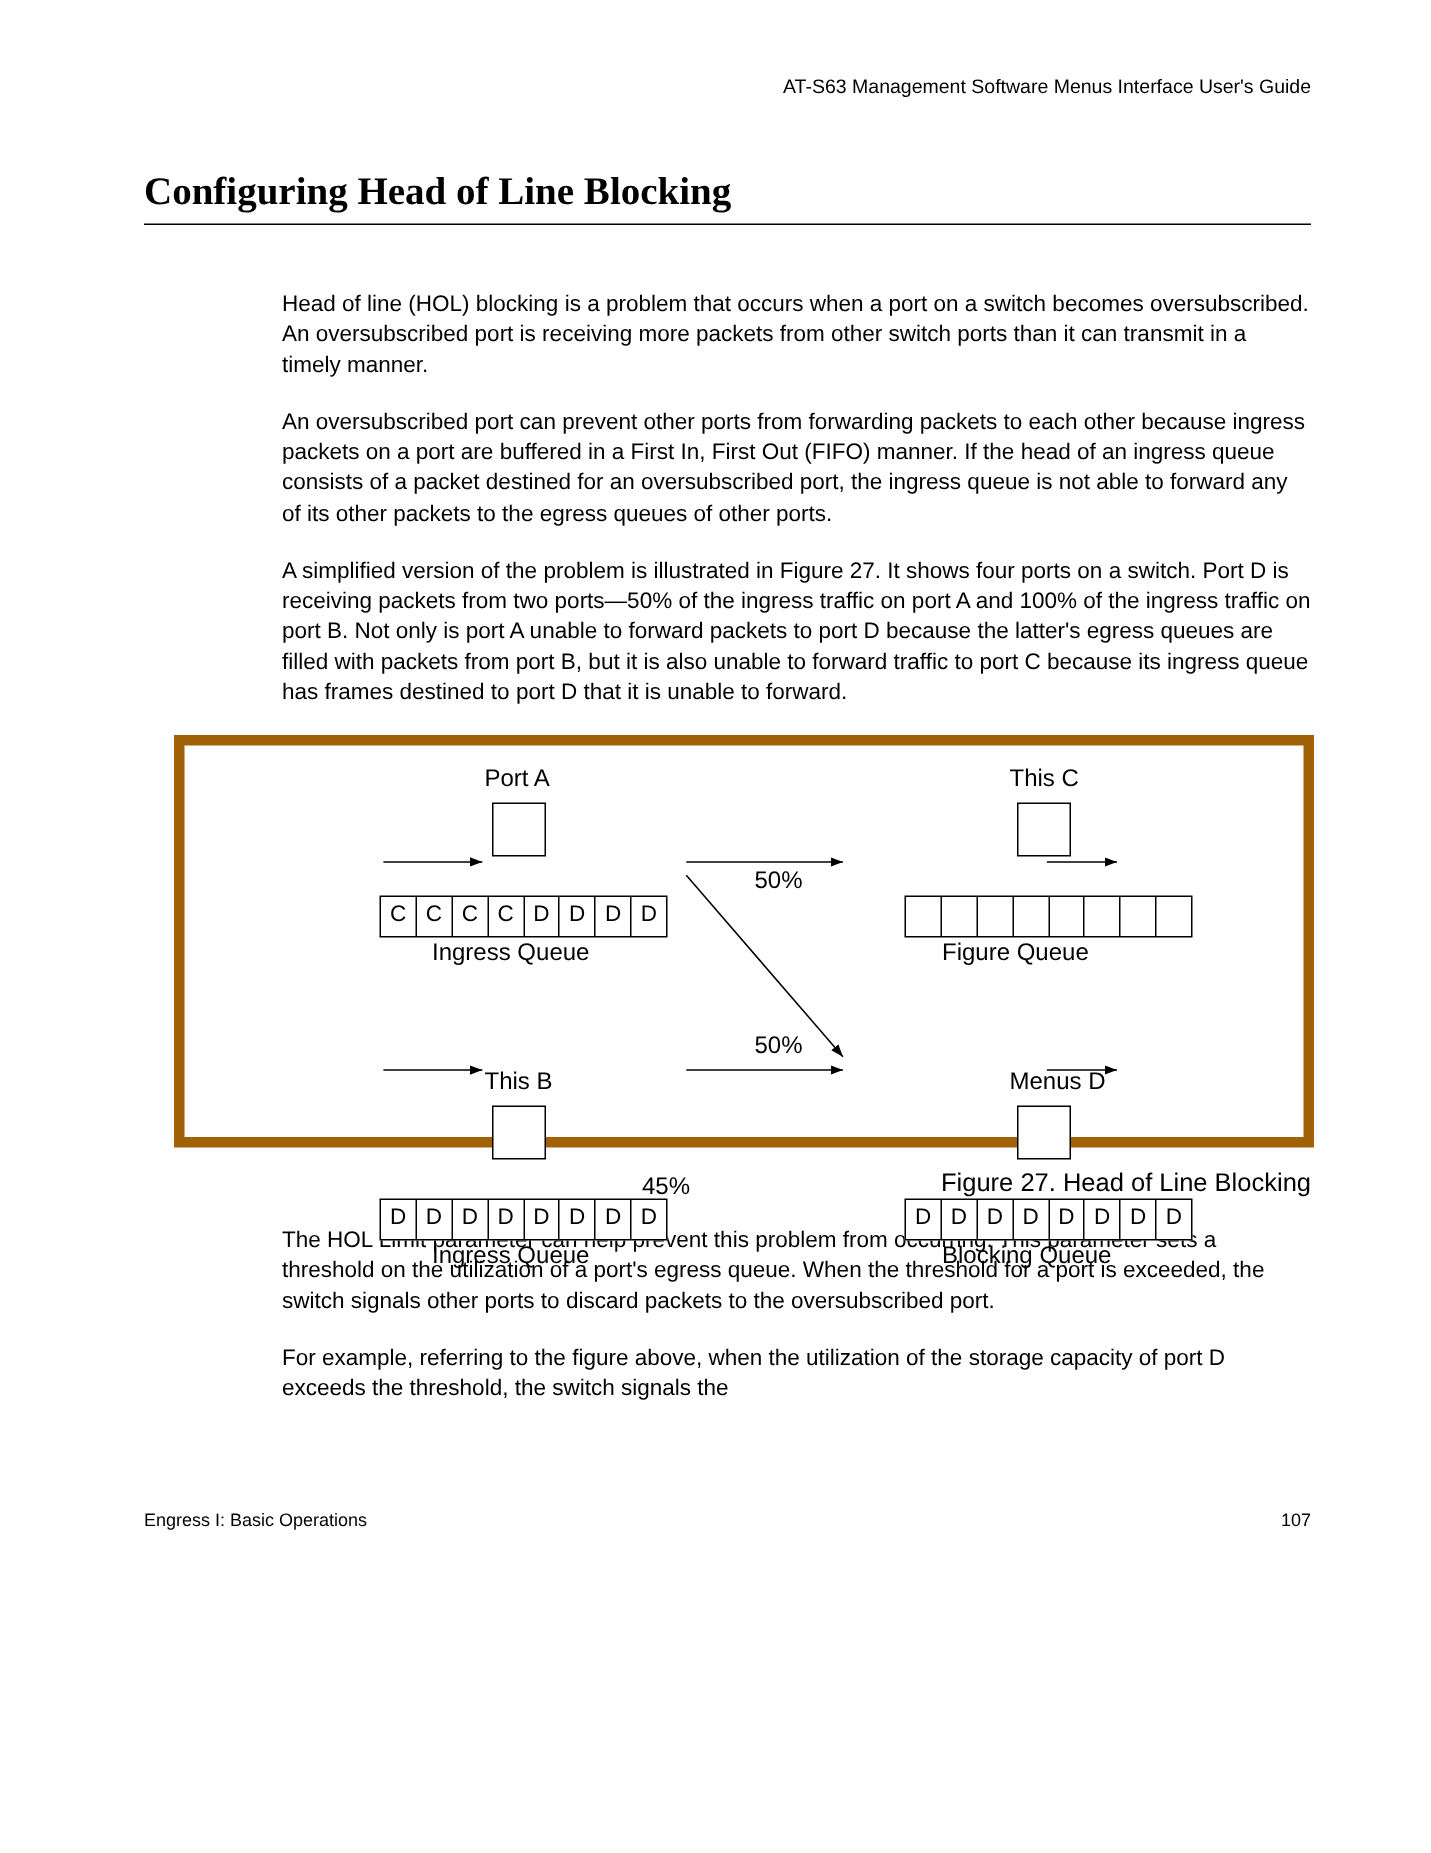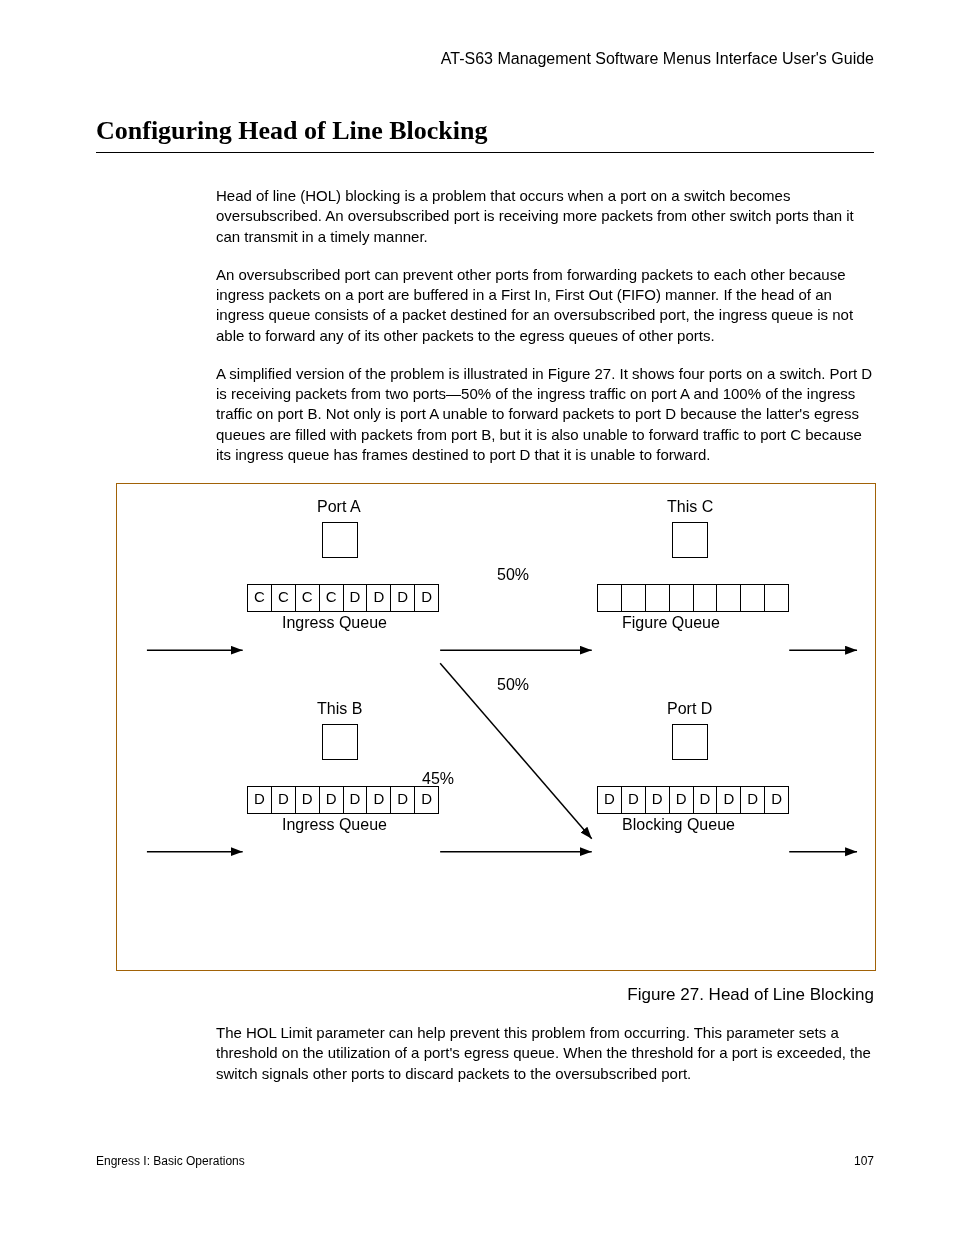--- a/index.html
+++ b/index.html
@@ -10,55 +10,55 @@
     color: #000;
     width: 954px;
   }
   .page {
     padding: 50px 80px 40px 96px;
     box-sizing: border-box;
     width: 954px;
   }
   .running-head {
     text-align: right;
-    font-size: 16px;
+    font-size: 13px;
     margin-bottom: 48px;
   }
   .section-title {
     font-family: "Times New Roman", Times, serif;
     font-weight: bold;
     font-size: 26px;
     border-bottom: 1px solid #000;
     padding-bottom: 6px;
-    margin-bottom: 33px;
+    margin-bottom: 43px;
   }
   .body-col {
-    margin-left: 120px;
+    margin-left: 92px;
   }
   .para {
     font-size: 15px;
     line-height: 1.35;
     margin: 0 0 18px 0;
   }
   .fig-caption {
     text-align: right;
     font-size: 17px;
     margin: 14px 0 18px 0;
   }
   .footer {
     margin-top: 70px;
     display: flex;
     justify-content: space-between;
     font-size: 12px;
   }
   
   .figure-box {
-    border: 1px solid #a16207;
+    border: 7px solid #a16207;
     width: 760px;
-    height: 488px;
+    height: 275px;
     margin: 4px 0 0 20px;
     position: relative;
     box-sizing: border-box;
     padding-left: 11px;
   }
   .flabel {
     position: absolute;
     font-family: "Segoe UI", Arial, sans-serif;
     font-size: 16px;
     color: #000;
@@ -107,21 +107,21 @@
     <p class="para">Head of line (HOL) blocking is a problem that occurs when a port on a switch becomes oversubscribed. An oversubscribed port is receiving more packets from other switch ports than it can transmit in a timely manner.</p>
     <p class="para">An oversubscribed port can prevent other ports from forwarding packets to each other because ingress packets on a port are buffered in a First In, First Out (FIFO) manner. If the head of an ingress queue consists of a packet destined for an oversubscribed port, the ingress queue is not able to forward any of its other packets to the egress queues of other ports.</p>
     <p class="para">A simplified version of the problem is illustrated in Figure 27. It shows four ports on a switch. Port D is receiving packets from two ports—50% of the ingress traffic on port A and 100% of the ingress traffic on port B. Not only is port A unable to forward packets to port D because the latter's egress queues are filled with packets from port B, but it is also unable to forward traffic to port C because its ingress queue has frames destined to port D that it is unable to forward.</p>
   </div>
 
   <div class="figure-box">
 
     <div class="flabel" style="left:200px; top:14px;">Port A</div>
     <div class="flabel" style="left:550px; top:14px;">This C</div>
     <div class="flabel" style="left:200px; top:216px;">This B</div>
-    <div class="flabel" style="left:550px; top:216px;">Port D</div>
+    <div class="flabel" style="left:550px; top:216px;">Menus D</div>
 
     <div class="port-box" style="left:205px; top:38px;"></div>
     <div class="port-box" style="left:555px; top:38px;"></div>
     <div class="port-box" style="left:205px; top:240px;"></div>
     <div class="port-box" style="left:555px; top:240px;"></div>
 
     <div class="queue" id="qA" style="left:130px; top:100px; width:190px;">
         <div class="cell">C</div>
         <div class="cell">C</div>
         <div class="cell">C</div>
@@ -190,20 +190,21 @@
       <line x1="324" y1="126" x2="476" y2="302" stroke="#000" stroke-width="1.5" marker-end="url(#ah)"></line>
 
       <line x1="324" y1="315" x2="476" y2="315" stroke="#000" stroke-width="1.5" marker-end="url(#ah)"></line>
     </svg>
   </div>
 
   <div class="fig-caption">Figure 27. Head of Line Blocking</div>
 
   <div class="body-col">
     <p class="para">The HOL Limit parameter can help prevent this problem from occurring. This parameter sets a threshold on the utilization of a port's egress queue. When the threshold for a port is exceeded, the switch signals other ports to discard packets to the oversubscribed port.</p>
+    <p class="para">For example, referring to the figure above, when the utilization of the storage capacity of port D exceeds the threshold, the switch signals the</p>
   </div>
 
   <div class="footer">
     <span>Engress I: Basic Operations</span>
     <span>107</span>
   </div>
 
 </div>
 
 </body></html>

